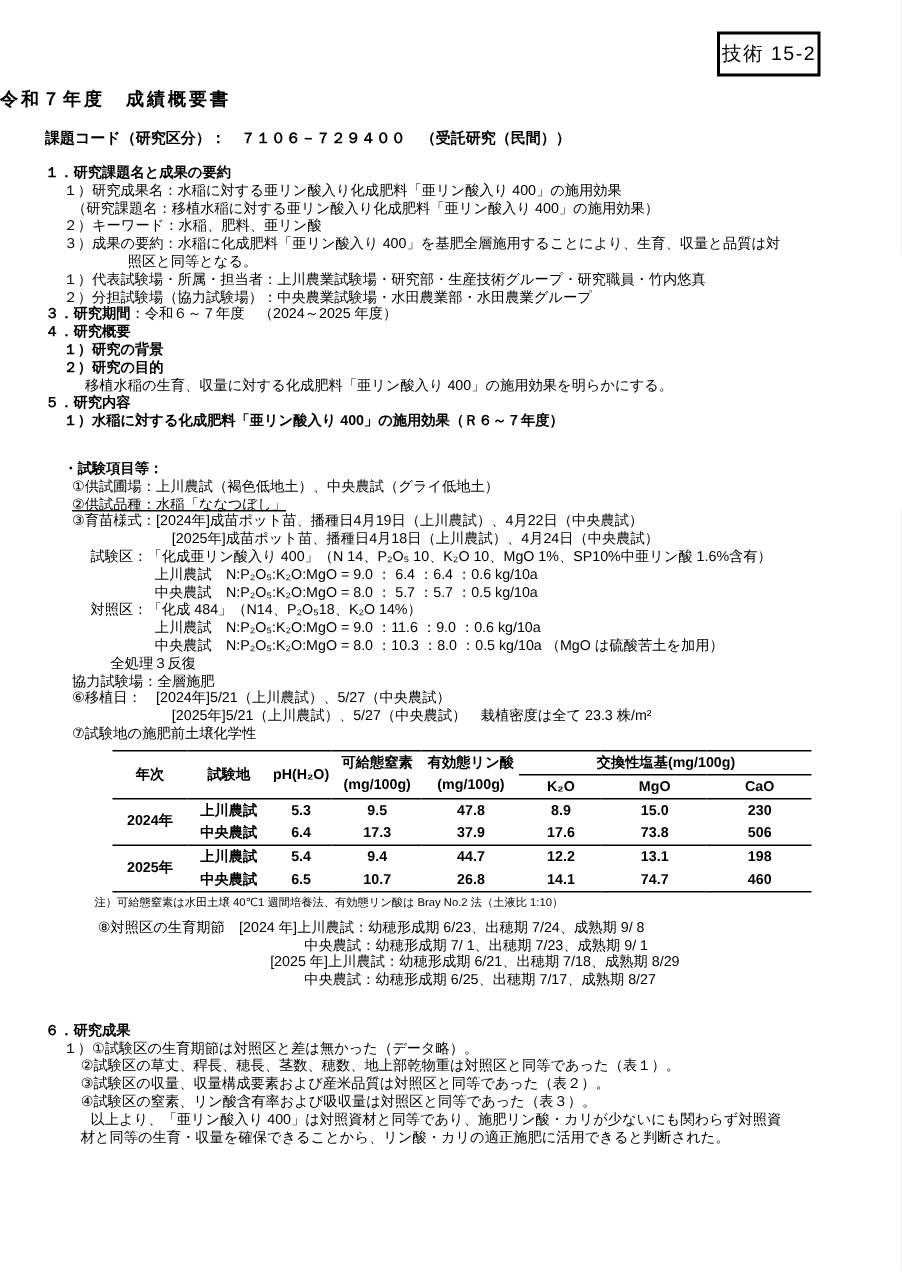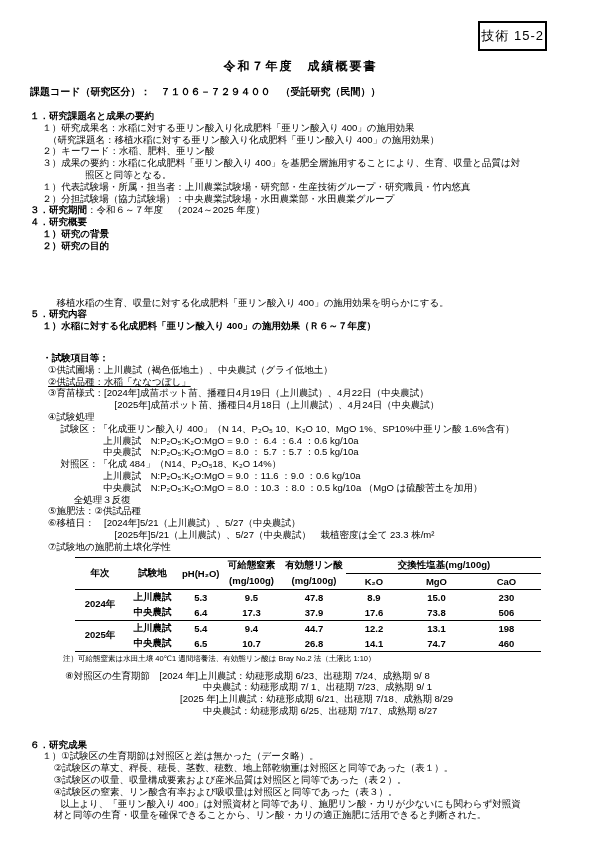--- a/index.html
+++ b/index.html
@@ -8,21 +8,21 @@
     background:#ffffff; color:#000;
     font-family:"Liberation Sans","DejaVu Sans",sans-serif;
     font-size:9.5px; overflow:hidden;
   }
   .tag-box {
     position:absolute; top:21px; right:54px;
     border:2px solid #000; padding:4px 1px;
     font-size:13px; letter-spacing:1px; background:#fff;
   }
   .doc-title {
-    padding-top:58px; text-align:center;
+    padding-top:58px; text-align:left;
     font-weight:bold; font-size:12px; letter-spacing:2px;
   }
   .code-line {
     margin:10px 0 0 30px; font-weight:bold; font-size:10px; white-space:pre;
   }
   .body-lines { margin:11px 0 0 30px; }
   .line { line-height:11.8px; white-space:pre; }
   .line span.b { font-weight:bold; }
   table.soil {
     border-collapse:collapse; margin:4px 0 1px 75px;
@@ -57,37 +57,36 @@
       <div class="line" style="padding-left: 1.9em;"><span>（研究課題名：移植水稲に対する亜リン酸入り化成肥料「亜リン酸入り 400」の施用効果）</span></div>
       <div class="line" style="padding-left: 1.3em;"><span>２）キーワード：水稲、肥料、亜リン酸</span></div>
       <div class="line" style="padding-left: 1.3em;"><span>３）成果の要約：水稲に化成肥料「亜リン酸入り 400」を基肥全層施用することにより、生育、収量と品質は対</span></div>
       <div class="line" style="padding-left: 5.8em;"><span>照区と同等となる。</span></div>
       <div class="line" style="padding-left: 1.3em;"><span>１）代表試験場・所属・担当者：上川農業試験場・研究部・生産技術グループ・研究職員・竹内悠真</span></div>
       <div class="line" style="padding-left: 1.3em;"><span>２）分担試験場（協力試験場）：中央農業試験場・水田農業部・水田農業グループ</span></div>
       <div class="line" style="padding-left: 0em;"><span class="b">３．研究期間</span><span>：令和６～７年度　（2024～2025 年度）</span></div>
       <div class="line" style="padding-left: 0em;"><span class="b">４．研究概要</span></div>
       <div class="line" style="padding-left: 1.3em;"><span class="b">１）研究の背景</span></div>
       <div class="line" style="padding-left: 1.3em;"><span class="b">２）研究の目的</span></div>
-      <div class="line" style="padding-left: 2.8em; margin-top: 45px;"><span>移植水稲の生育、収量に対する化成肥料「亜リン酸入り 400」の施用効果を明らかにする。</span></div>
+      <div class="line" style="padding-left: 2.8em;"><span>移植水稲の生育、収量に対する化成肥料「亜リン酸入り 400」の施用効果を明らかにする。</span></div>
       <div class="line" style="padding-left: 0em;"><span class="b">５．研究内容</span></div>
       <div class="line" style="padding-left: 1.3em;"><span class="b">１）水稲に対する化成肥料「亜リン酸入り 400」の施用効果（Ｒ６～７年度）</span></div>
       <div class="line" style="padding-left: 1.3em; margin-top: 20px;"><span class="b">・試験項目等：</span></div>
       <div class="line" style="padding-left: 1.9em;"><span>①供試圃場：上川農試（褐色低地土）、中央農試（グライ低地土）</span></div>
       <div class="line" style="padding-left: 1.9em; text-decoration: underline;"><span>②供試品種：水稲「ななつぼし」</span></div>
       <div class="line" style="padding-left: 1.9em;"><span>③育苗様式：[2024年]成苗ポット苗、播種日4月19日（上川農試）、4月22日（中央農試）</span></div>
       <div class="line" style="padding-left: 8.9em;"><span>[2025年]成苗ポット苗、播種日4月18日（上川農試）、4月24日（中央農試）</span></div>
-      <div class="line" style="padding-left: 1.9em;"><span>④試験処理</span></div>
       <div class="line" style="padding-left: 3.2em;"><span>試験区：「化成亜リン酸入り 400」（N 14、P₂O₅ 10、K₂O 10、MgO 1%、SP10%中亜リン酸 1.6%含有）</span></div>
       <div class="line" style="padding-left: 7.7em;"><span>上川農試　N:P₂O₅:K₂O:MgO = 9.0 ： 6.4 ：6.4 ：0.6 kg/10a</span></div>
       <div class="line" style="padding-left: 7.7em;"><span>中央農試　N:P₂O₅:K₂O:MgO = 8.0 ： 5.7 ：5.7 ：0.5 kg/10a</span></div>
       <div class="line" style="padding-left: 3.2em;"><span>対照区：「化成 484」（N14、P₂O₅18、K₂O 14%）</span></div>
       <div class="line" style="padding-left: 7.7em;"><span>上川農試　N:P₂O₅:K₂O:MgO = 9.0 ：11.6 ：9.0 ：0.6 kg/10a</span></div>
       <div class="line" style="padding-left: 7.7em;"><span>中央農試　N:P₂O₅:K₂O:MgO = 8.0 ：10.3 ：8.0 ：0.5 kg/10a （MgO は硫酸苦土を加用）</span></div>
       <div class="line" style="padding-left: 4.6em;"><span>全処理３反復</span></div>
-      <div class="line" style="padding-left: 1.9em;"><span>⑤施肥法：②供試品種</span></div>
+      <div class="line" style="padding-left: 1.9em;"><span>協力試験場：全層施肥</span></div>
       <div class="line" style="padding-left: 1.9em;"><span>⑥移植日：　[2024年]5/21（上川農試）、5/27（中央農試）</span></div>
       <div class="line" style="padding-left: 8.9em;"><span>[2025年]5/21（上川農試）、5/27（中央農試）　栽植密度は全て 23.3 株/m²</span></div>
       <div class="line" style="padding-left: 1.9em;"><span>⑦試験地の施肥前土壌化学性</span></div>
     </div>
 
   <table class="soil">
     <colgroup>
       <col class="c0">
         <col class="c1">
         <col class="c2">

